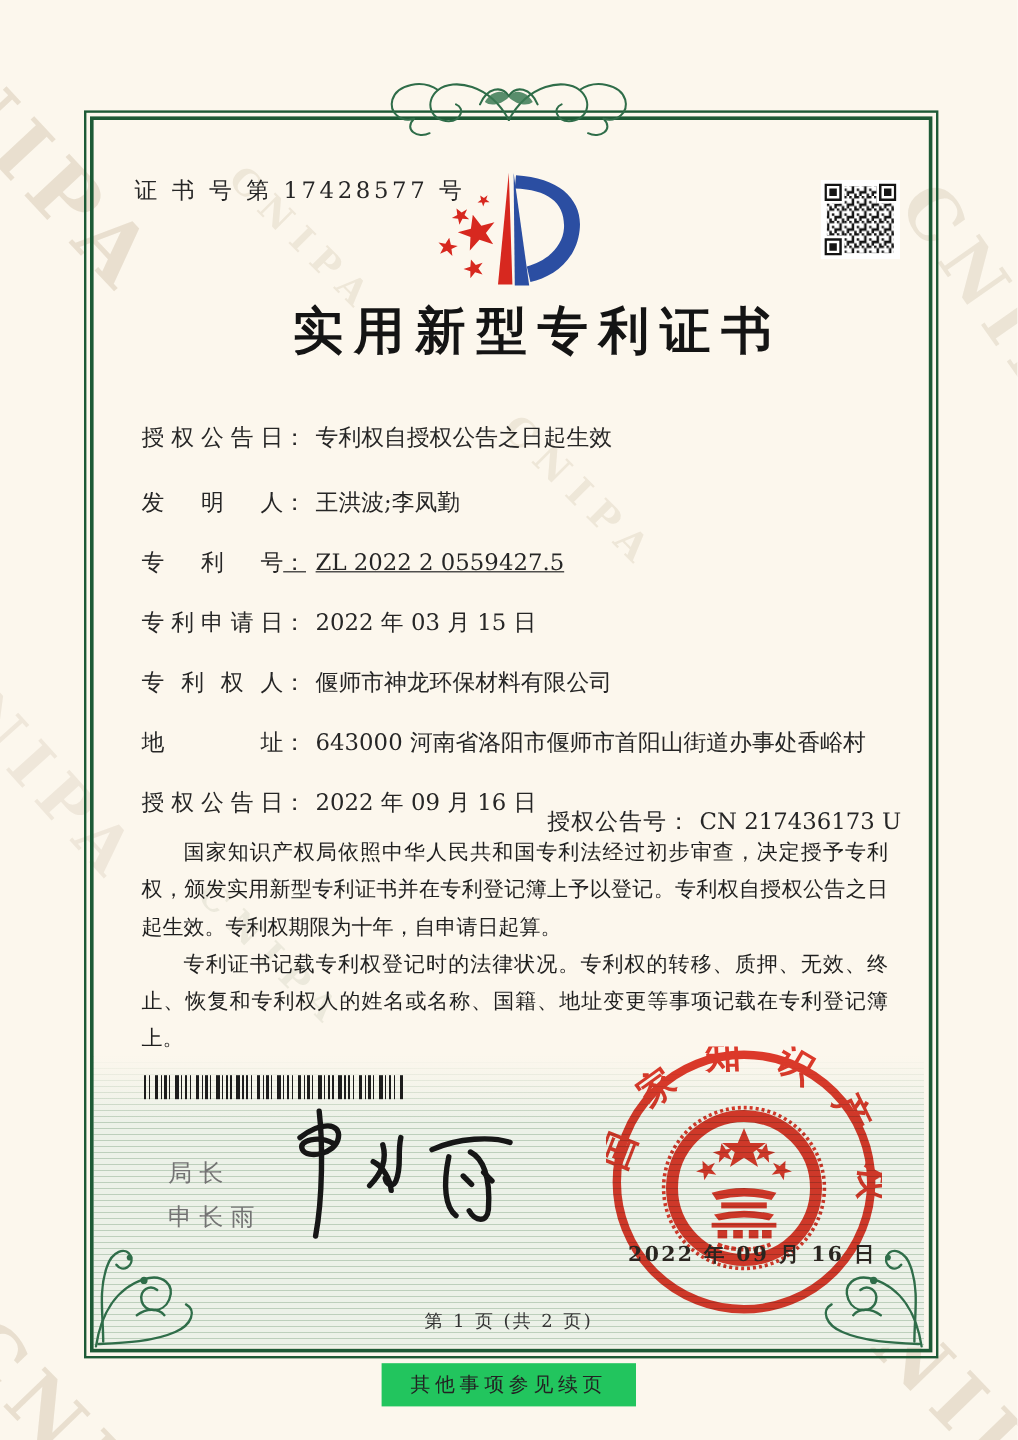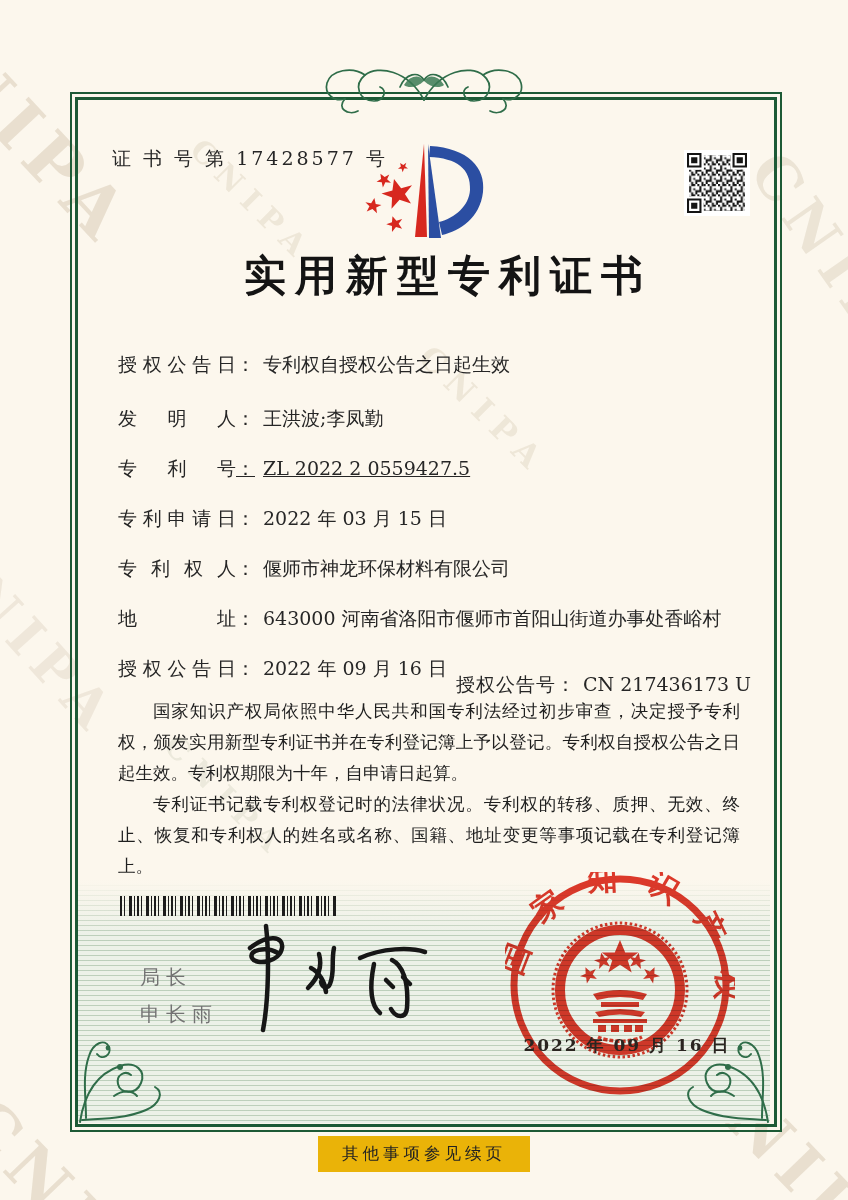--- a/index.html
+++ b/index.html
@@ -82,21 +82,21 @@
   .seal-date{
     position:absolute;left:522px;top:1034px;width:210px;text-align:center;
     font-size:17px;font-weight:bold;letter-spacing:2px;color:#2a2520;z-index:4;
   }
   .page-info{
     position:absolute;left:70px;top:1092px;width:708px;text-align:center;
     font-size:15px;letter-spacing:2px;color:#333;z-index:3;
   }
   .footer-note{
     position:absolute;left:50%;top:1136px;transform:translateX(-50%);
-    background:#eab308;padding:7px 24px;font-size:16.5px;letter-spacing:4px;
+    background:#22c55e;padding:7px 24px;font-size:16.5px;letter-spacing:4px;
     color:#222;z-index:3;white-space:nowrap;
   }
 </style>
 </head>
 <body>
 
 <div class="page">
 
   <div class="wm wm1">CNIPA</div>
   <div class="wm wm2">CNIPA</div>
@@ -259,16 +259,17 @@
       <rect x="88" y="147" width="54" height="4" fill="#dd2b1c"></rect>
       <rect x="93" y="153" width="8" height="7" fill="#dd2b1c"></rect>
       <rect x="106" y="153" width="8" height="7" fill="#dd2b1c"></rect>
       <rect x="119" y="153" width="8" height="7" fill="#dd2b1c"></rect>
       <rect x="130" y="153" width="8" height="7" fill="#dd2b1c"></rect>
       <path d="M93,165 A 30,13 0 0 0 137,165" fill="none" stroke="#dd2b1c" stroke-width="3.5" stroke-dasharray="4 2"></path>
     </g>
   </svg>
   <div class="seal-date">2022 年 09 月 16 日</div>
 
+  <div class="page-info">第 1 页 (共 2 页)</div>
 
   <div class="footer-note">其他事项参见续页</div>
 
 </div>
 
 </body></html>

